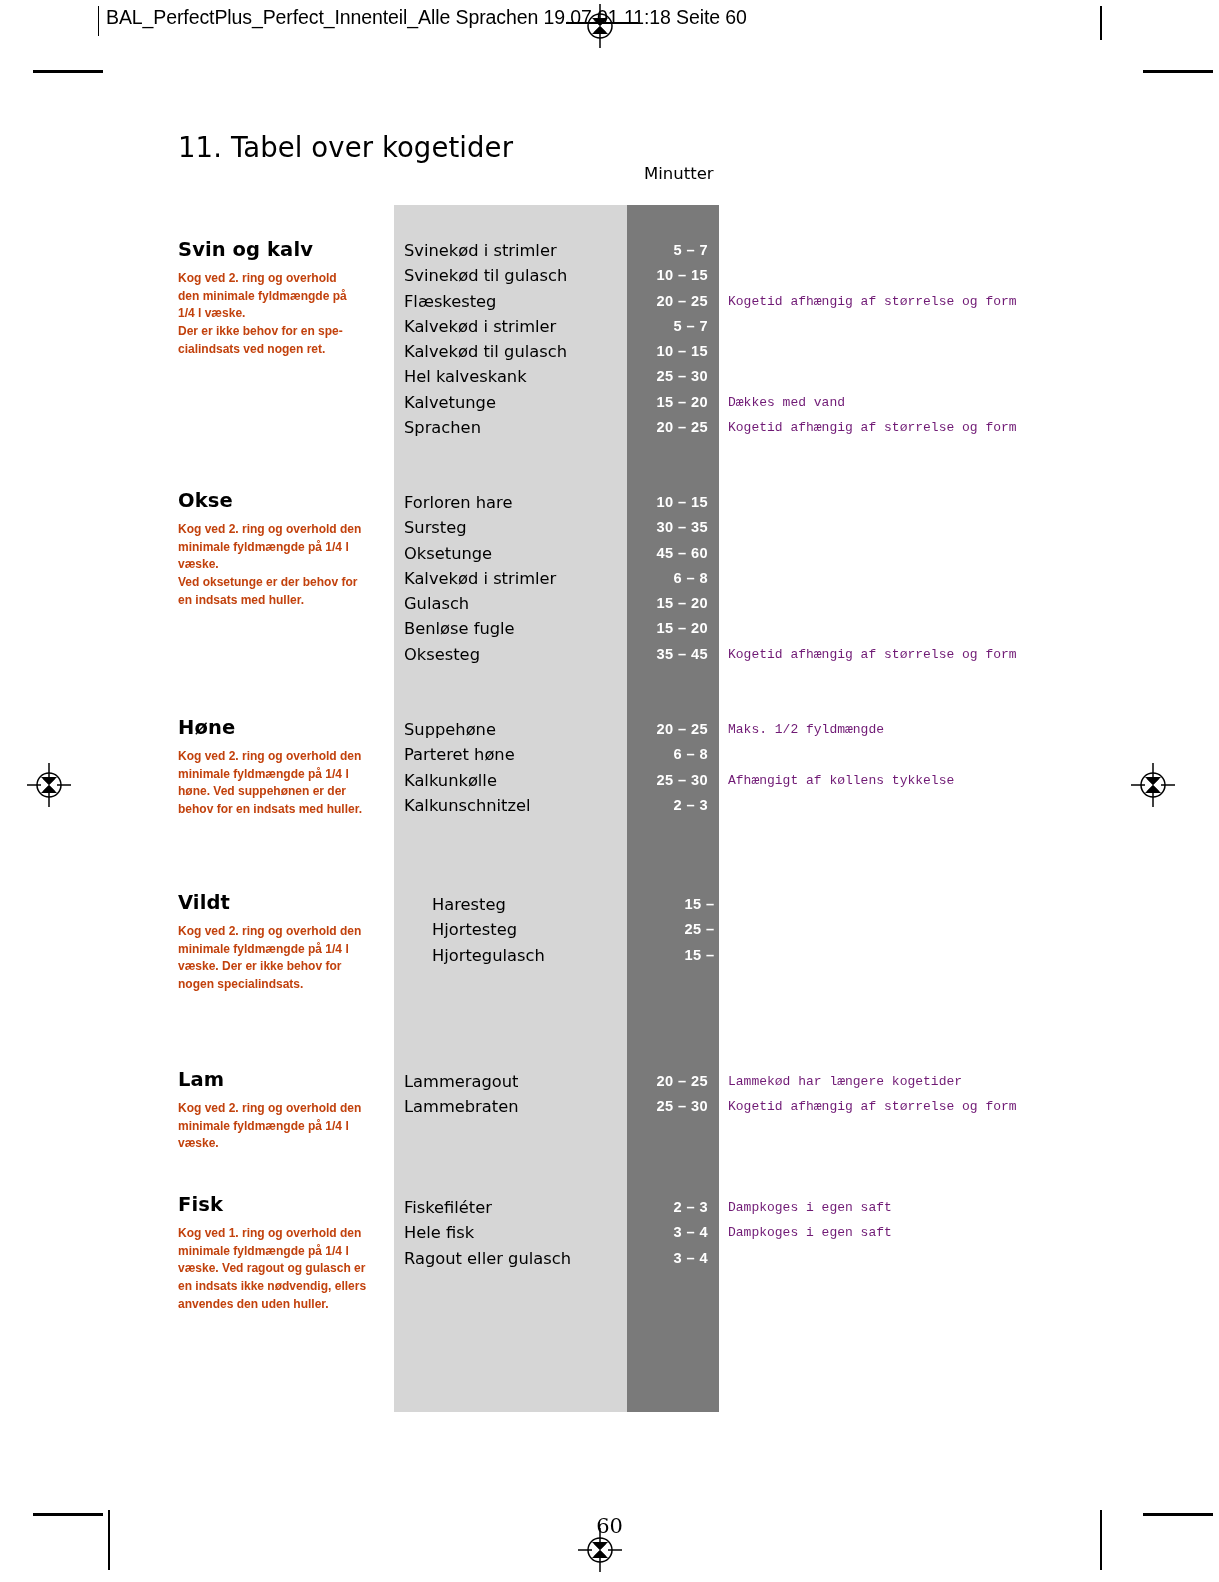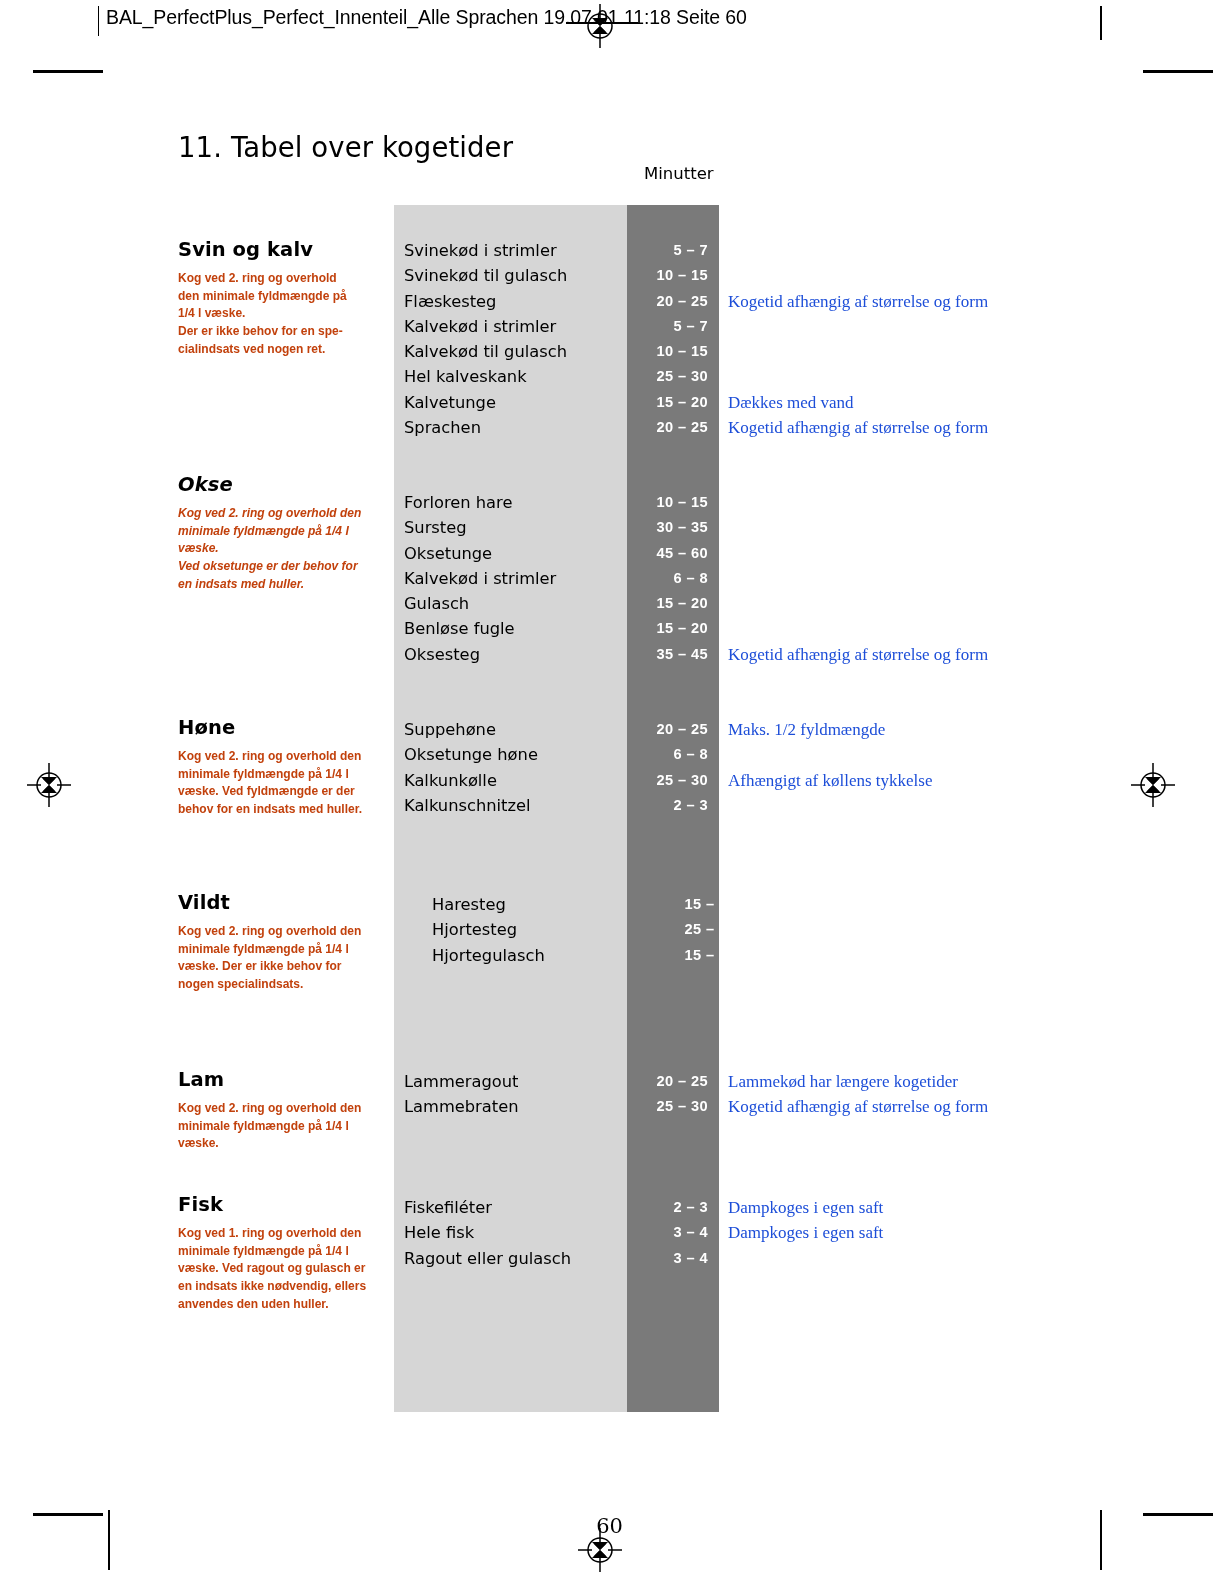--- a/index.html
+++ b/index.html
@@ -128,23 +128,23 @@
     font-weight: 700;
     color: #ffffff;
     line-height: 25.3px;
     letter-spacing: 0.4px;
     white-space: nowrap;
   }
   .row .note {
     position: absolute;
     left: 334px; top: 0;
     width: 380px;
-    font-family: Liberation Serif, serif;
-    font-size: 17px;
-    color: #1d4ed8;
+    font-family: Liberation Mono, monospace;
+    font-size: 13px;
+    color: #701a75;
     line-height: 25.3px;
     white-space: nowrap;
   }
 
   .page-number {
     position: absolute;
     left: 0; top: 1514px;
     width: 1219px;
     text-align: center;
     font-family: "DejaVu Serif", serif;
@@ -261,21 +261,21 @@
         <span class="dish">Kalvetunge</span>
         <span class="mins">15 – 20</span>
         <span class="note">Dækkes med vand</span>
       </div>
       <div class="row">
         <span class="dish">Sprachen</span>
         <span class="mins">20 – 25</span>
         <span class="note">Kogetid afhængig af størrelse og form</span>
       </div>
     </div>
-    <div class="sec-left" style="top: 473px; font-style: italic;">
+    <div class="sec-left" style="top: 489px;">
       <div class="sec-heading">Okse</div>
       <div class="sec-desc">
         <div>Kog ved 2. ring og overhold den</div>
         <div>minimale fyldmængde på 1/4 l</div>
         <div>væske.</div>
         <div>Ved oksetunge er der behov for</div>
         <div>en indsats med huller.</div>
       </div>
     </div>
     <div class="rows" style="top: 490px;">
@@ -313,32 +313,32 @@
         <span class="dish">Oksesteg</span>
         <span class="mins">35 – 45</span>
         <span class="note">Kogetid afhængig af størrelse og form</span>
       </div>
     </div>
     <div class="sec-left" style="top: 716px;">
       <div class="sec-heading">Høne</div>
       <div class="sec-desc">
         <div>Kog ved 2. ring og overhold den</div>
         <div>minimale fyldmængde på 1/4 l</div>
-        <div>væske. Ved fyldmængde er der</div>
+        <div>høne. Ved suppehønen er der</div>
         <div>behov for en indsats med huller.</div>
       </div>
     </div>
     <div class="rows" style="top: 717px;">
       <div class="row">
         <span class="dish">Suppehøne</span>
         <span class="mins">20 – 25</span>
         <span class="note">Maks. 1/2 fyldmængde</span>
       </div>
       <div class="row">
-        <span class="dish">Oksetunge høne</span>
+        <span class="dish">Parteret høne</span>
         <span class="mins">6 – 8</span>
         <span class="note"></span>
       </div>
       <div class="row">
         <span class="dish">Kalkunkølle</span>
         <span class="mins">25 – 30</span>
         <span class="note">Afhængigt af køllens tykkelse</span>
       </div>
       <div class="row">
         <span class="dish">Kalkunschnitzel</span>

